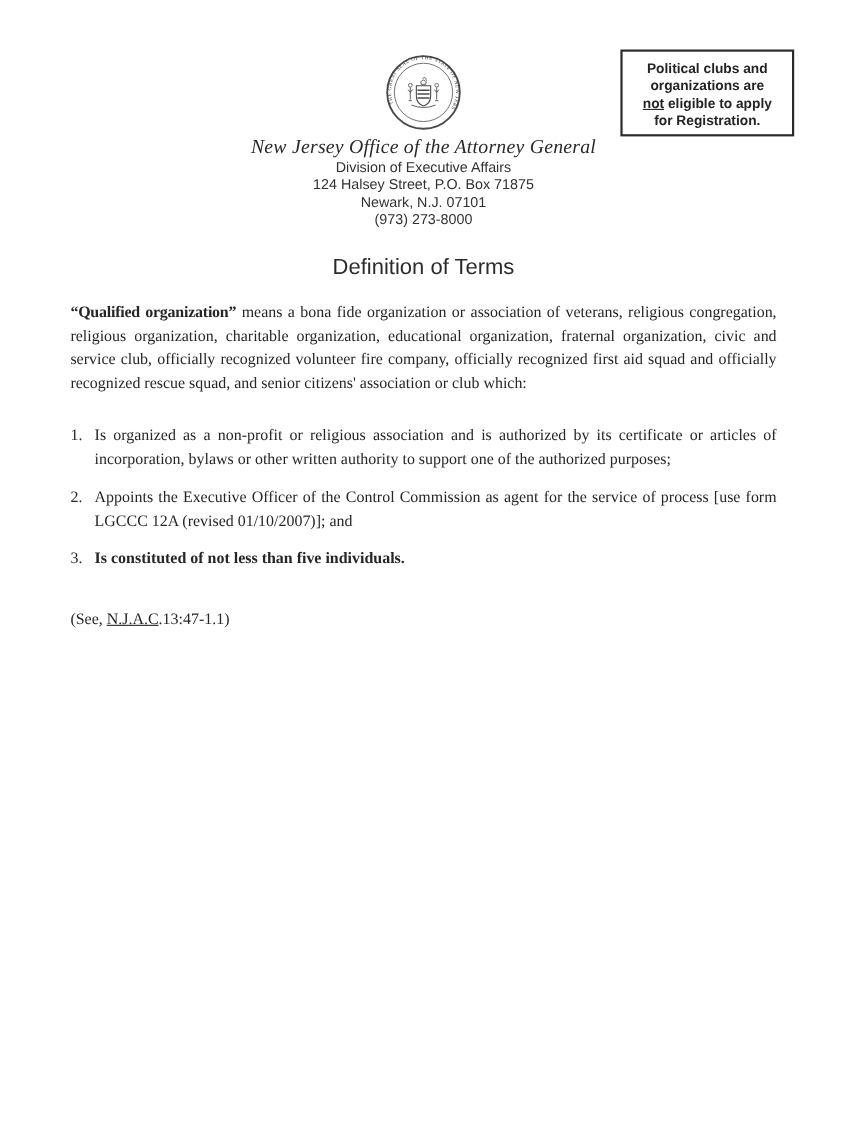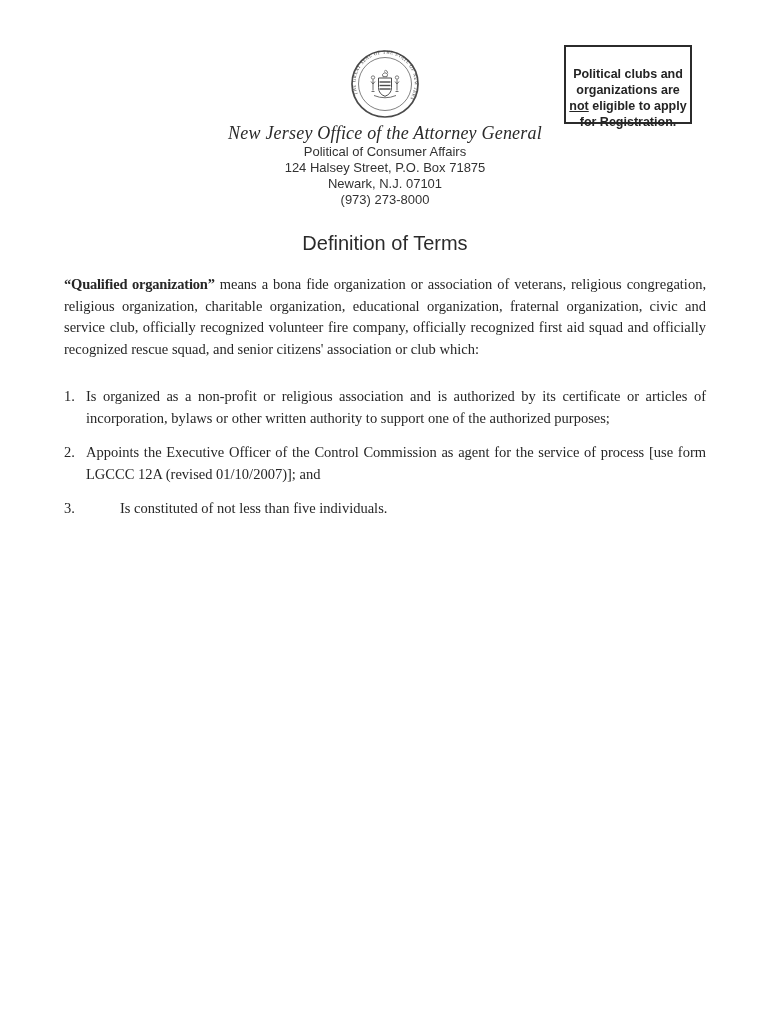--- a/index.html
+++ b/index.html
@@ -12,31 +12,31 @@
     background: #ffffff;
     color: #262626;
     font-family: "Liberation Serif", serif;
     overflow: hidden;
   }
   
   .notice-box {
     position: absolute;
     left: 564px;
     top: 45px;
-    width: 128px;
+    width: 158px;
     height: 79px;
     border: 2px solid #2b2b2b;
     background: #ffffff;
     font-family: "Liberation Sans", sans-serif;
     font-weight: 700;
     font-size: 12.5px;
     line-height: 16px;
     color: #242424;
     text-align: center;
-    padding-top: 19px;
+    padding-top: 7px;
   }
   .notice-box .u { text-decoration: underline; }
   
   .letterhead {
     padding-top: 48px;
     text-align: center;
   }
   .seal {
     display: block;
     margin: 0 auto 3px auto;
@@ -76,21 +76,21 @@
   .lead-para {
     margin-top: 20px;
     text-align: justify;
   }
   .lead-para .lead { font-weight: 700; letter-spacing: -0.2px; }
   .num-list { margin-top: 26px; }
   .list-item { display: flex; }
   .list-item + .list-item { margin-top: 13px; }
   .list-item .num { flex: 0 0 22px; }
   .list-item .item-text { flex: 1; text-align: justify; }
-  .list-item.bold .item-text { font-weight: 400; margin-left: 34px; }
+  .list-item.bold .item-text { font-weight: 700; }
   .see-note { margin-top: 33px; }
   .see-note .cite { text-decoration: underline; }
 </style>
 </head>
 <body>
 
 <div class="page">
 
   <div class="notice-box">
     <div><span>Political clubs and</span></div>
@@ -117,21 +117,21 @@
       <line x1="30.5" y1="41" x2="41.5" y2="41" stroke="#4a4a4a" stroke-width="1.4"></line>
 
       <circle cx="24" cy="29.5" r="1.7" fill="none" stroke="#4a4a4a" stroke-width="0.7"></circle>
       <path d="M 24 31.5 v 11 m -2 -9 l 2 2.5 m 2 -2.5 l -2 2.5 m -1.5 7.5 h 3" fill="none" stroke="#4a4a4a" stroke-width="0.8"></path>
       <circle cx="48" cy="29.5" r="1.7" fill="none" stroke="#4a4a4a" stroke-width="0.7"></circle>
       <path d="M 48 31.5 v 11 m -2 -9 l 2 2.5 m 2 -2.5 l -2 2.5 m -1.5 7.5 h 3" fill="none" stroke="#4a4a4a" stroke-width="0.8"></path>
 
       <path d="M 25 47.5 q 11 4.5 22 0" fill="none" stroke="#4a4a4a" stroke-width="0.8"></path>
     </svg>
     <div class="agency-line">New Jersey Office of the Attorney General</div>
-    <div class="sans-line">Political of Consumer Affairs</div>
+    <div class="sans-line">Division of Executive Affairs</div>
     <div class="sans-line">124 Halsey Street, P.O. Box 71875</div>
     <div class="sans-line">Newark, N.J. 07101</div>
     <div class="sans-line">(973) 273-8000</div>
   </div>
 
   <h1 class="doc-title">Definition of Terms</h1>
 
   <div class="body-content">
 
     <p class="lead-para"><span class="lead">“Qualified organization”</span><span> means a bona fide organization or association of veterans, religious congregation, religious organization, charitable organization, educational organization, fraternal organization, civic and service club, officially recognized volunteer fire company, officially recognized first aid squad and officially recognized rescue squad, and senior citizens' association or club which:</span></p>
@@ -144,15 +144,16 @@
       <div class="list-item">
         <span class="num">2.</span>
         <span class="item-text">Appoints the Executive Officer of the Control Commission as agent for the service of process [use form LGCCC 12A (revised 01/10/2007)]; and</span>
       </div>
       <div class="list-item bold">
         <span class="num">3.</span>
         <span class="item-text">Is constituted of not less than five individuals.</span>
       </div>
     </div>
 
+    <p class="see-note"><span>(See, </span><span class="cite">N.J.A.C</span><span>.13:47-1.1)</span></p>
 
   </div>
 </div>
 
 </body></html>

